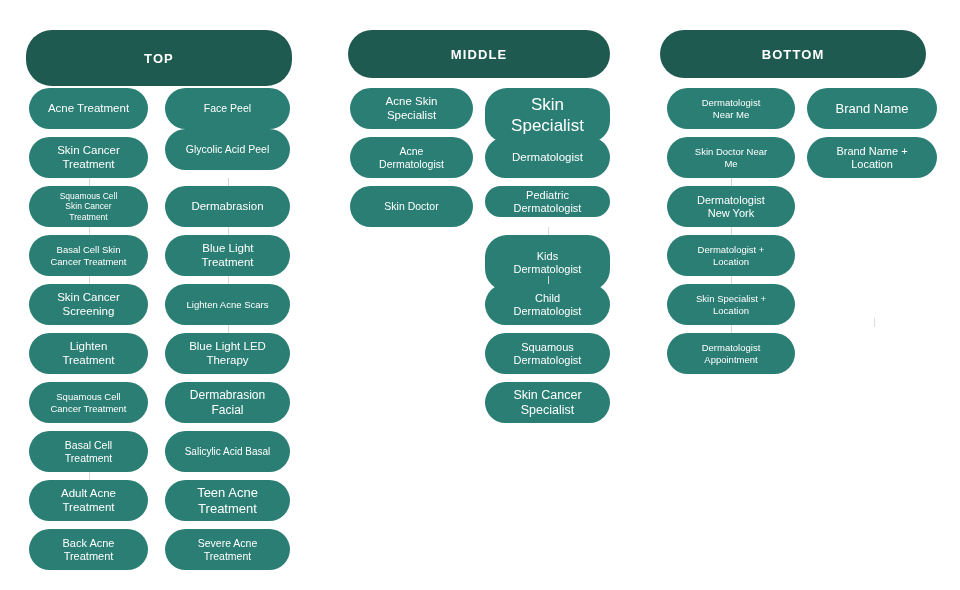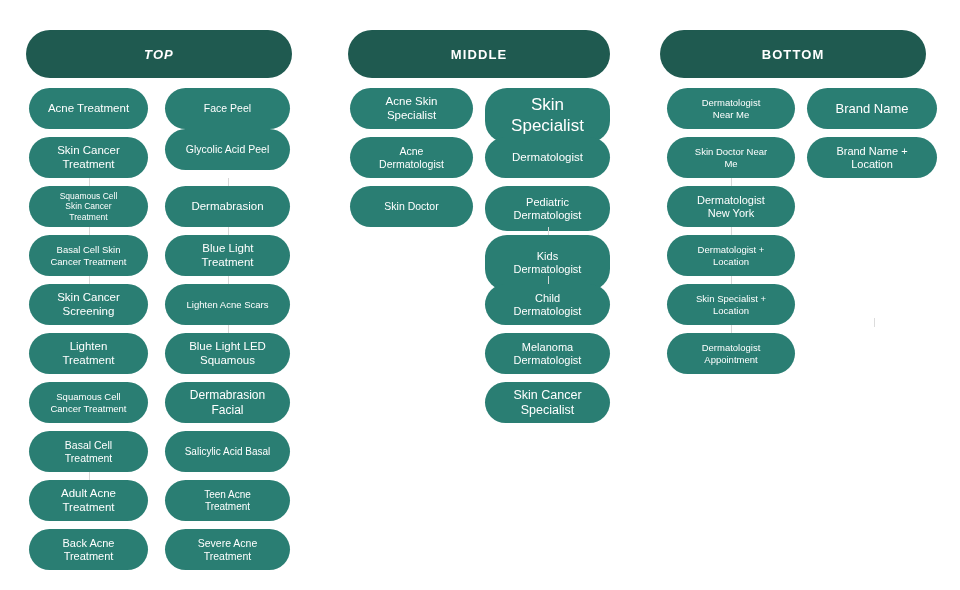--- a/index.html
+++ b/index.html
@@ -56,21 +56,21 @@
     position: absolute;
     width: 1px;
     height: 9px;
     background: #dcdcdc;
   }
 </style>
 </head>
 <body>
 
 <div id="board">
-    <div class="col-header" style="left: 26px; top: 30px; width: 266px; height: 48px; font-style: italic;">TOP</div>
+    <div class="col-header" style="left: 26px; top: 30px; width: 266px; height: 56px;">TOP</div>
     <div class="pill" style="left: 29px; top: 88px; width: 119px; height: 41px; font-size: 11.5px;">Acne Treatment</div>
     <div class="pill" style="left: 29px; top: 137px; width: 119px; height: 41px; font-size: 11.5px;">Skin Cancer
 Treatment</div>
     <div class="pill" style="left: 29px; top: 186px; width: 119px; height: 41px; font-size: 8.5px;">Squamous Cell
 Skin Cancer
 Treatment</div>
     <div class="connector" style="left: 89px; top: 178px; height: 8px;"></div>
     <div class="pill" style="left: 29px; top: 235px; width: 119px; height: 41px; font-size: 9.5px;">Basal Cell Skin
 Cancer Treatment</div>
     <div class="connector" style="left: 89px; top: 227px; height: 8px;"></div>
@@ -91,47 +91,47 @@
     <div class="pill" style="left: 165px; top: 88px; width: 125px; height: 41px; font-size: 10.5px;">Face Peel</div>
     <div class="pill" style="left: 165px; top: 129px; width: 125px; height: 41px; font-size: 10.5px;">Glycolic Acid Peel</div>
     <div class="pill" style="left: 165px; top: 186px; width: 125px; height: 41px; font-size: 11.5px;">Dermabrasion</div>
     <div class="connector" style="left: 228px; top: 178px; height: 8px;"></div>
     <div class="pill" style="left: 165px; top: 235px; width: 125px; height: 41px; font-size: 11.5px; text-align: right;">Blue Light
 Treatment</div>
     <div class="connector" style="left: 228px; top: 227px; height: 8px;"></div>
     <div class="pill" style="left: 165px; top: 284px; width: 125px; height: 41px; font-size: 9.5px;">Lighten Acne Scars</div>
     <div class="connector" style="left: 228px; top: 276px; height: 8px;"></div>
     <div class="pill" style="left: 165px; top: 333px; width: 125px; height: 41px; font-size: 11.5px;">Blue Light LED
-Squamous</div>
+Therapy</div>
     <div class="connector" style="left: 228px; top: 325px; height: 8px;"></div>
     <div class="pill" style="left: 165px; top: 382px; width: 125px; height: 41px; font-size: 12px;">Dermabrasion
 Facial</div>
     <div class="pill" style="left: 165px; top: 431px; width: 125px; height: 41px; font-size: 10px;">Salicylic Acid Basal</div>
-    <div class="pill" style="left: 165px; top: 480px; width: 125px; height: 41px; font-size: 10px;">Teen Acne
+    <div class="pill" style="left: 165px; top: 480px; width: 125px; height: 41px; font-size: 13px;">Teen Acne
 Treatment</div>
     <div class="pill" style="left: 165px; top: 529px; width: 125px; height: 41px; font-size: 10.5px;">Severe Acne
 Treatment</div>
     <div class="col-header" style="left: 348px; top: 30px; width: 262px; height: 48px;">MIDDLE</div>
     <div class="pill" style="left: 350px; top: 88px; width: 123px; height: 41px; font-size: 11.5px;">Acne Skin
 Specialist</div>
     <div class="pill" style="left: 350px; top: 137px; width: 123px; height: 41px; font-size: 10.5px;">Acne
 Dermatologist</div>
     <div class="pill" style="left: 350px; top: 186px; width: 123px; height: 41px; font-size: 10.5px;">Skin Doctor</div>
     <div class="pill" style="left: 485px; top: 88px; width: 125px; height: 55px; font-size: 17px; text-align: center;">Skin
 Specialist</div>
     <div class="pill" style="left: 485px; top: 137px; width: 125px; height: 41px; font-size: 11.5px;">Dermatologist</div>
-    <div class="pill" style="left: 485px; top: 186px; width: 125px; height: 45px; font-size: 11px;">Pediatric
+    <div class="pill" style="left: 485px; top: 186px; width: 125px; height: 31px; font-size: 11px;">Pediatric
 Dermatologist</div>
     <div class="pill" style="left: 485px; top: 235px; width: 125px; height: 56px; font-size: 11px;">Kids
 Dermatologist</div>
     <div class="connector" style="left: 548px; top: 227px; height: 8px;"></div>
     <div class="pill" style="left: 485px; top: 284px; width: 125px; height: 41px; font-size: 11px;">Child
 Dermatologist</div>
     <div class="connector" style="left: 548px; top: 276px; height: 8px;"></div>
-    <div class="pill" style="left: 485px; top: 333px; width: 125px; height: 41px; font-size: 11px;">Melanoma
+    <div class="pill" style="left: 485px; top: 333px; width: 125px; height: 41px; font-size: 11px;">Squamous
 Dermatologist</div>
     <div class="pill" style="left: 485px; top: 382px; width: 125px; height: 41px; font-size: 12.5px;">Skin Cancer
 Specialist</div>
     <div class="col-header" style="left: 660px; top: 30px; width: 266px; height: 48px;">BOTTOM</div>
     <div class="pill" style="left: 667px; top: 88px; width: 128px; height: 41px; font-size: 9.5px;">Dermatologist
 Near Me</div>
     <div class="pill" style="left: 667px; top: 137px; width: 128px; height: 41px; font-size: 9.5px;">Skin Doctor Near
 Me</div>
     <div class="pill" style="left: 667px; top: 186px; width: 128px; height: 41px; font-size: 11px;">Dermatologist
 New York</div>

